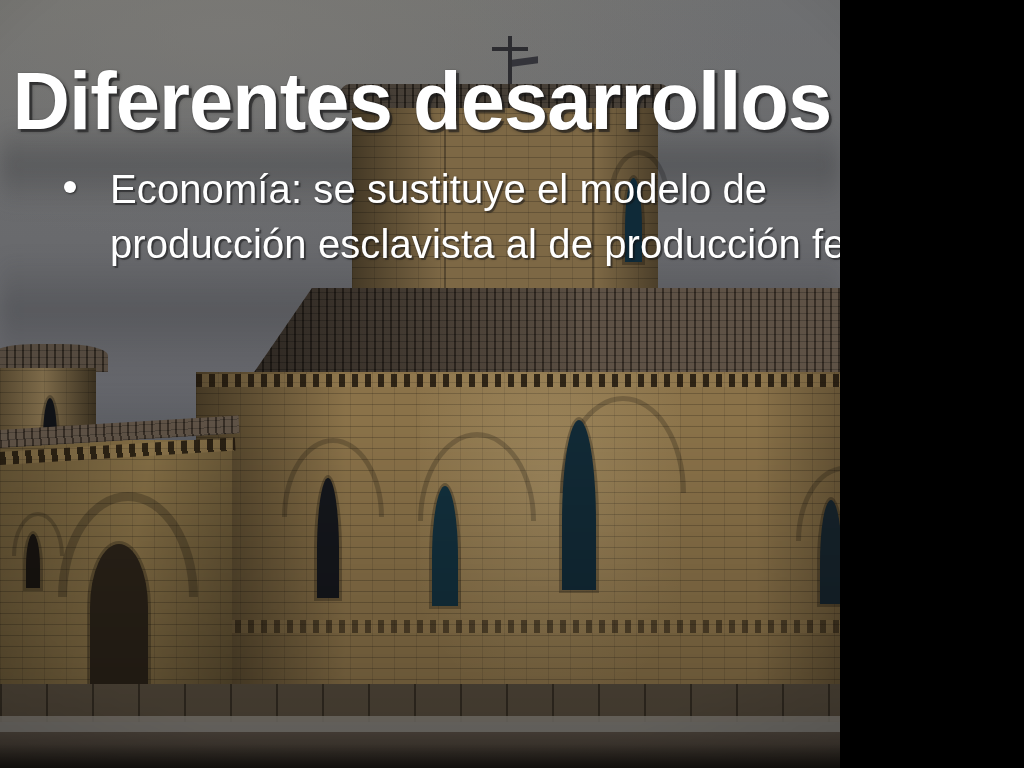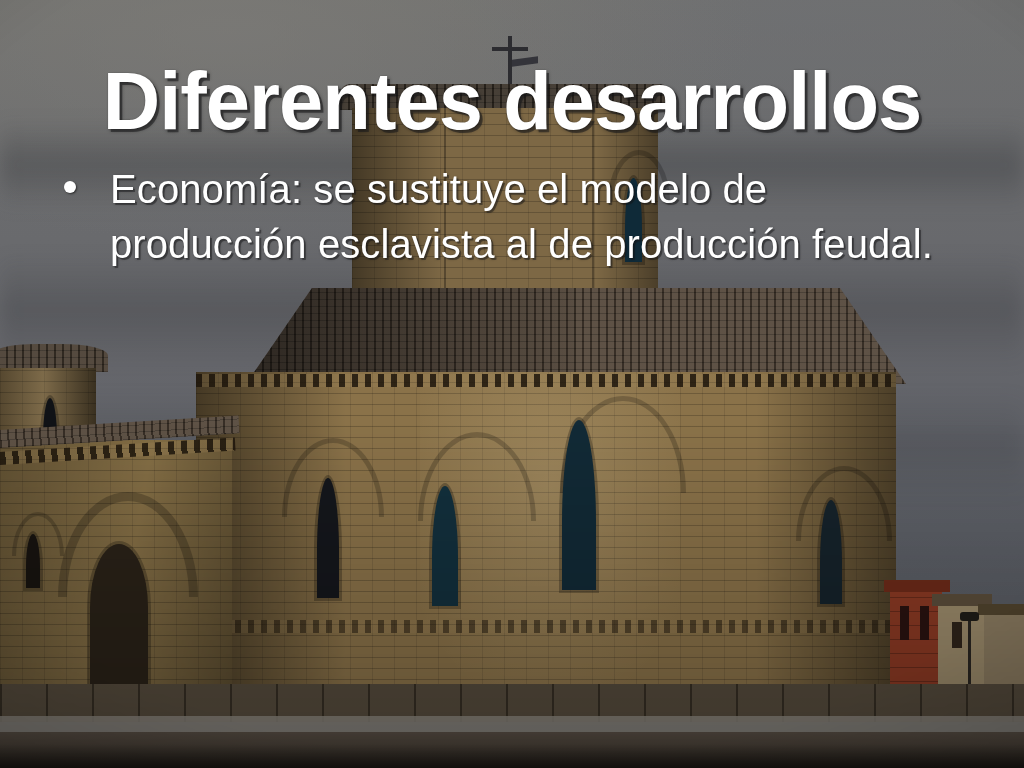--- a/index.html
+++ b/index.html
@@ -3,21 +3,21 @@
 <meta charset="utf-8">
 <title>Diferentes desarrollos</title>
 <style>
   html,body{margin:0;padding:0;background:#000;}
   body{
     font-family:"Liberation Sans", sans-serif;
     -webkit-font-smoothing:antialiased;
   }
   #slide{
     position:relative;
-    width:1024px;
+    width:840px;
     height:768px;
     overflow:hidden;
     background:#5d6067;
     user-select:none;
   }
 
   
   .bg{position:absolute;inset:0;overflow:hidden;}
 
   

